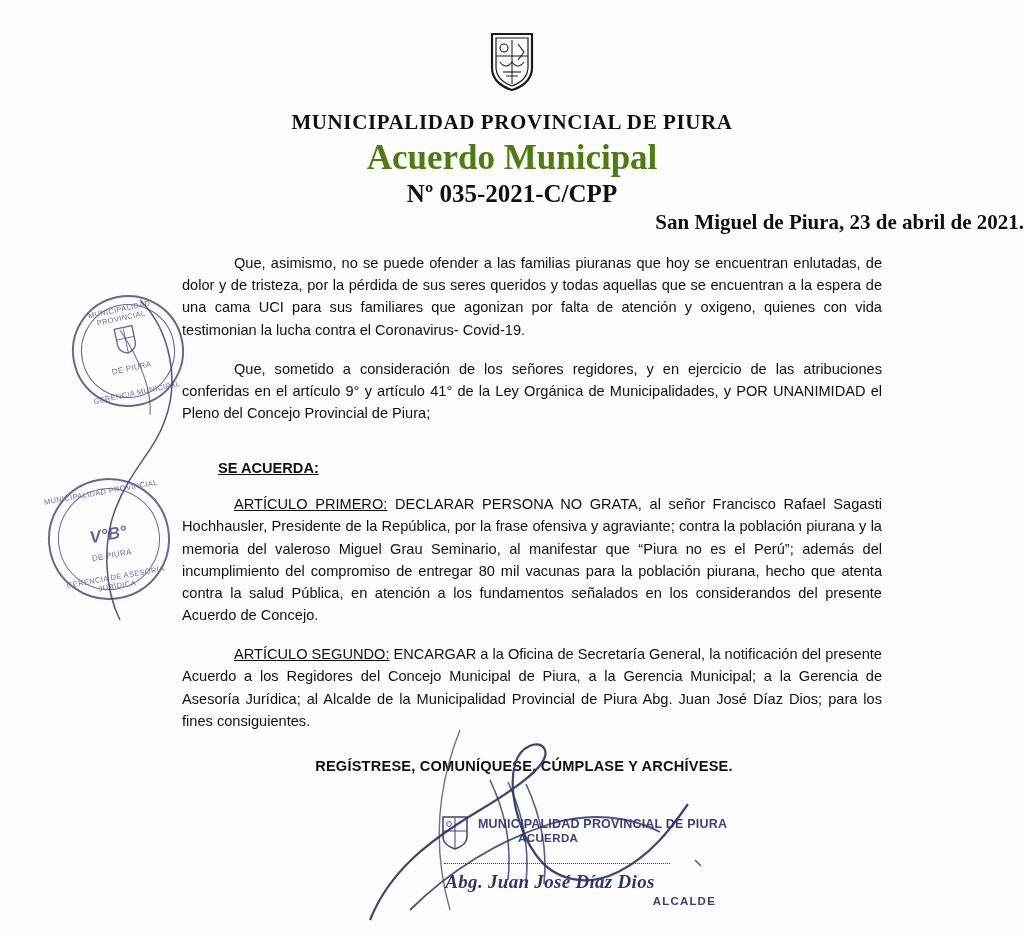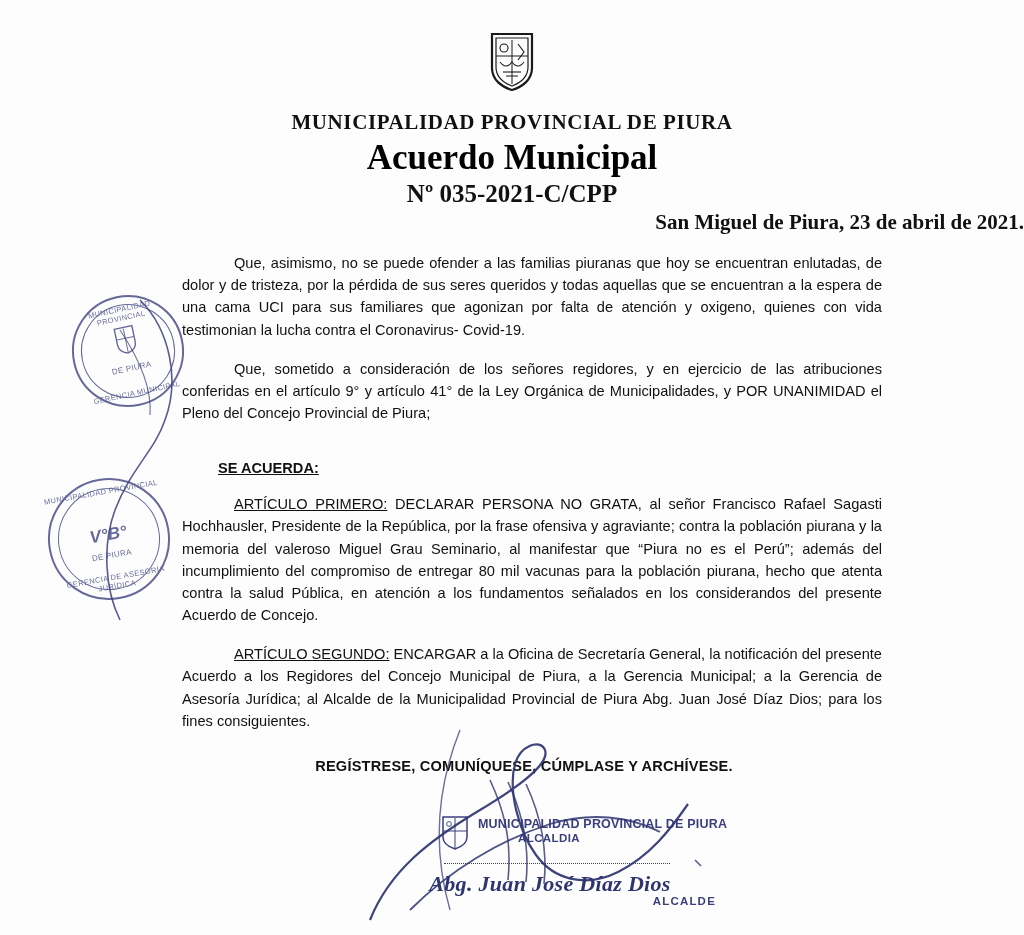--- a/index.html
+++ b/index.html
@@ -49,21 +49,21 @@
   }
   .doc-title {
     position: absolute;
     top: 138px;
     left: 0;
     width: 1024px;
     text-align: center;
     font-family: "Liberation Serif", serif;
     font-weight: bold;
     font-size: 35px;
-    color: #000000;
+    color: #4d7c0f;
   }
   .doc-number {
     position: absolute;
     top: 180px;
     left: 0;
     width: 1024px;
     text-align: center;
     font-family: "Liberation Serif", serif;
     font-weight: bold;
     font-size: 25px;
@@ -200,21 +200,21 @@
     width: 226px;
     border-top: 1.6px dotted #3b3f7d;
   }
   .sig-name {
     position: absolute;
     top: 66px; left: 0; width: 300px;
     text-align: center;
     font-family: "Liberation Serif", serif;
     font-style: italic;
     font-weight: bold;
-    font-size: 22px;
+    font-size: 19px;
     color: #2e3470;
     letter-spacing: 0.3px;
   }
   .sig-role {
     position: absolute;
     top: 90px; left: 16px; width: 300px;
     text-align: right;
     font-size: 11.5px;
     font-weight: bold;
     color: #3b3f7d;
@@ -293,21 +293,21 @@
 
   <div class="sig-block">
     <span class="sig-stamp-crest">
       <svg width="30" height="36" viewBox="0 0 30 36" xmlns="http://www.w3.org/2000/svg">
         <path d="M3 2 H27 V22 C27 29 21 32 15 34 C9 32 3 29 3 22 Z" fill="none" stroke="#3b3f7d" stroke-width="1.5"></path>
         <path d="M15 3 V33 M3 16 H27" stroke="#3b3f7d" stroke-width="1"></path>
         <circle cx="9" cy="9" r="2.4" fill="none" stroke="#3b3f7d" stroke-width="0.9"></circle>
       </svg>
     </span>
     <div class="sig-stamp-line1">MUNICIPALIDAD PROVINCIAL DE PIURA</div>
-    <div class="sig-stamp-line2">ALCALDIA</div>
+    <div class="sig-stamp-line2">ACUERDA</div>
     <div class="sig-dotted"></div>
     <div class="sig-name">Abg. Juan José Díaz Dios</div>
     <div class="sig-role">ALCALDE</div>
   </div>
 
   <svg class="ink" style="top:720px;left:340px;" width="420" height="215" viewBox="0 0 420 215" xmlns="http://www.w3.org/2000/svg">
     <path d="M30 200 C50 150 90 120 140 90 C180 66 210 44 205 30 C200 18 180 26 175 44 C168 70 178 110 196 135 C214 160 246 168 278 152 C310 136 330 110 348 84" fill="none" stroke="#2e3470" stroke-width="2.2" opacity="0.92"></path>
     <path d="M70 190 C110 150 160 120 210 104 C250 92 290 96 320 112" fill="none" stroke="#2e3470" stroke-width="1.8" opacity="0.85"></path>
     <path d="M150 60 C164 90 172 120 168 160" fill="none" stroke="#2e3470" stroke-width="1.6" opacity="0.8"></path>
     <path d="M168 62 C182 92 190 124 186 162" fill="none" stroke="#2e3470" stroke-width="1.6" opacity="0.8"></path>

